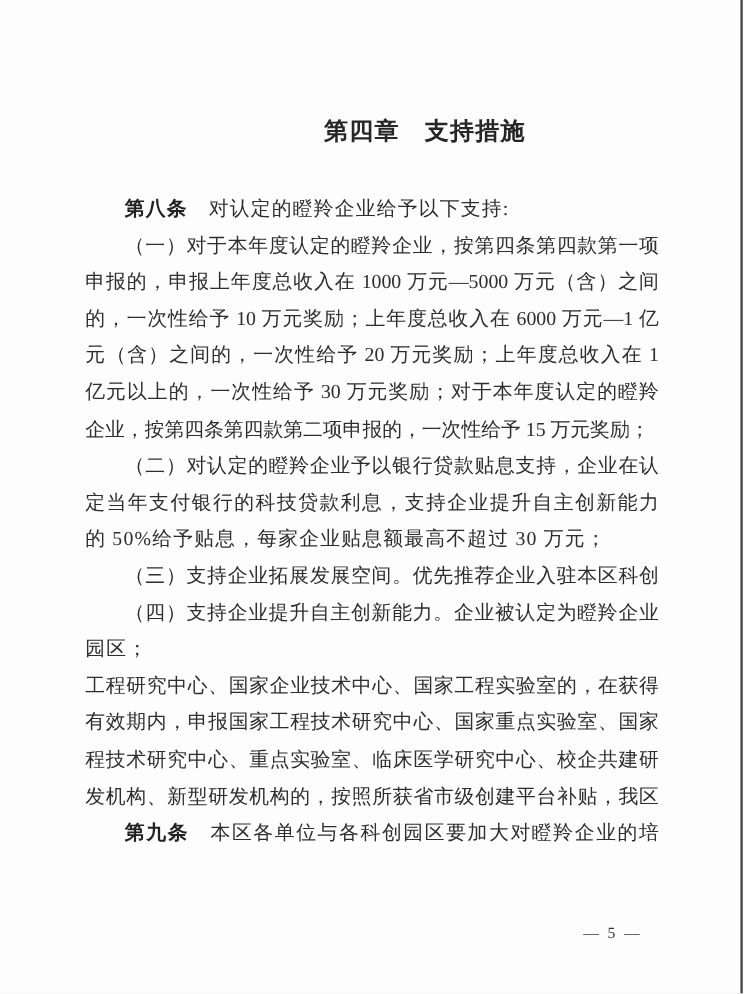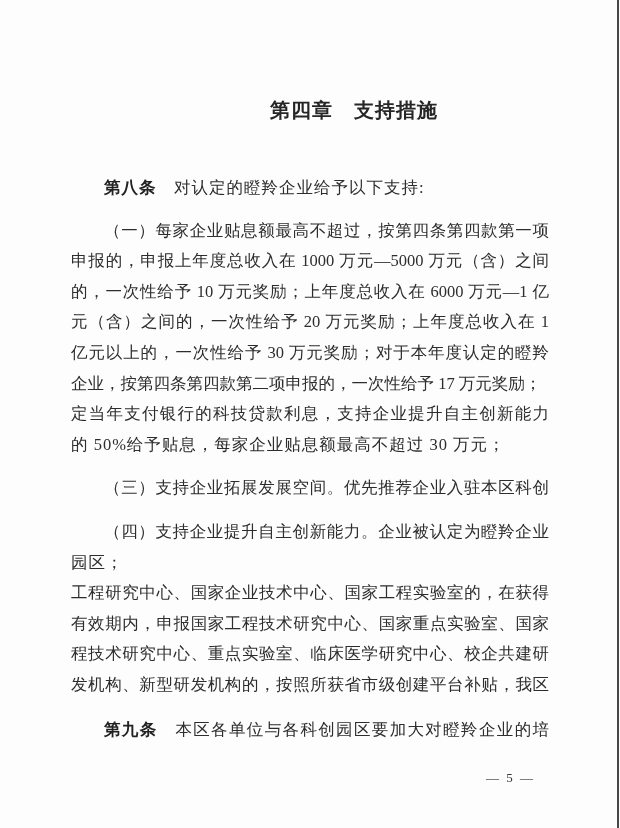--- a/index.html
+++ b/index.html
@@ -42,21 +42,21 @@
     width: 478px;
   }
   .line {
     font-size: 16.5px;
     line-height: 30.6px;
     height: 30.6px;
     overflow: hidden;
     white-space: normal;
     color: #2d2d2d;
   }
-  .indent { text-indent: 2em; margin-top: 13px; }
+  .indent { text-indent: 2em; }
   .just {
     text-align: justify;
     text-align-last: justify;
   }
   .ls { letter-spacing: 1px; }
   .art {
     font-family: "Liberation Sans", "DejaVu Sans", sans-serif;
     font-weight: 700;
     color: #222;
   }
@@ -73,26 +73,27 @@
 <body>
 
 <div class="page">
 
   <div class="chapter-heading">第四章　支持措施</div>
 
   <div class="doc-body">
 
     <div class="line indent ls"><span class="art">第八条</span><span>　对认定的瞪羚企业给予以下支持:</span></div>
 
-    <div class="line indent just">（一）每家企业贴息额最高不超过，按第四条第四款第一项</div>
+    <div class="line indent just">（一）对于本年度认定的瞪羚企业，按第四条第四款第一项</div>
     <div class="line just">申报的，申报上年度总收入在 1000 万元—5000 万元（含）之间</div>
     <div class="line just">的，一次性给予 10 万元奖励；上年度总收入在 6000 万元—1 亿</div>
     <div class="line just">元（含）之间的，一次性给予 20 万元奖励；上年度总收入在 1</div>
     <div class="line just">亿元以上的，一次性给予 30 万元奖励；对于本年度认定的瞪羚</div>
-    <div class="line">企业，按第四条第四款第二项申报的，一次性给予 17 万元奖励；</div>
+    <div class="line">企业，按第四条第四款第二项申报的，一次性给予 15 万元奖励；</div>
+    <div class="line indent just">（二）对认定的瞪羚企业予以银行贷款贴息支持，企业在认</div>
     <div class="line just">定当年支付银行的科技贷款利息，支持企业提升自主创新能力</div>
     <div class="line ls">的 50%给予贴息，每家企业贴息额最高不超过 30 万元；</div>
     <div class="line indent just">（三）支持企业拓展发展空间。优先推荐企业入驻本区科创</div>
     <div class="line indent just">（四）支持企业提升自主创新能力。企业被认定为瞪羚企业</div>
     <div class="line ls">园区；</div>
     <div class="line just">工程研究中心、国家企业技术中心、国家工程实验室的，在获得</div>
     <div class="line just">有效期内，申报国家工程技术研究中心、国家重点实验室、国家</div>
     <div class="line just">程技术研究中心、重点实验室、临床医学研究中心、校企共建研</div>
     <div class="line just">发机构、新型研发机构的，按照所获省市级创建平台补贴，我区</div>
 

